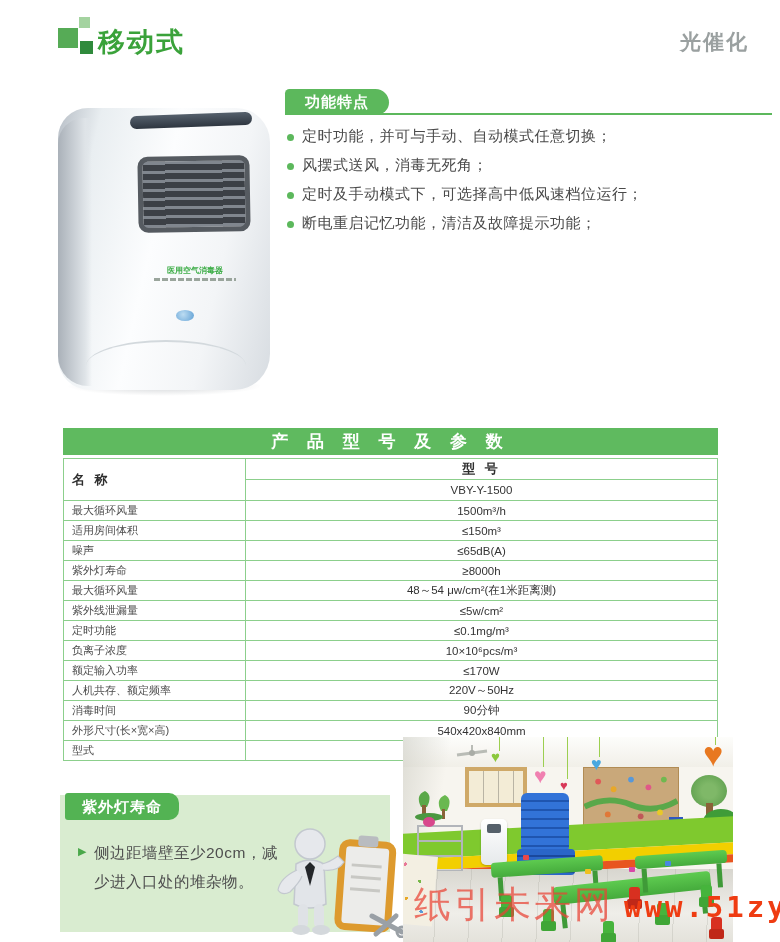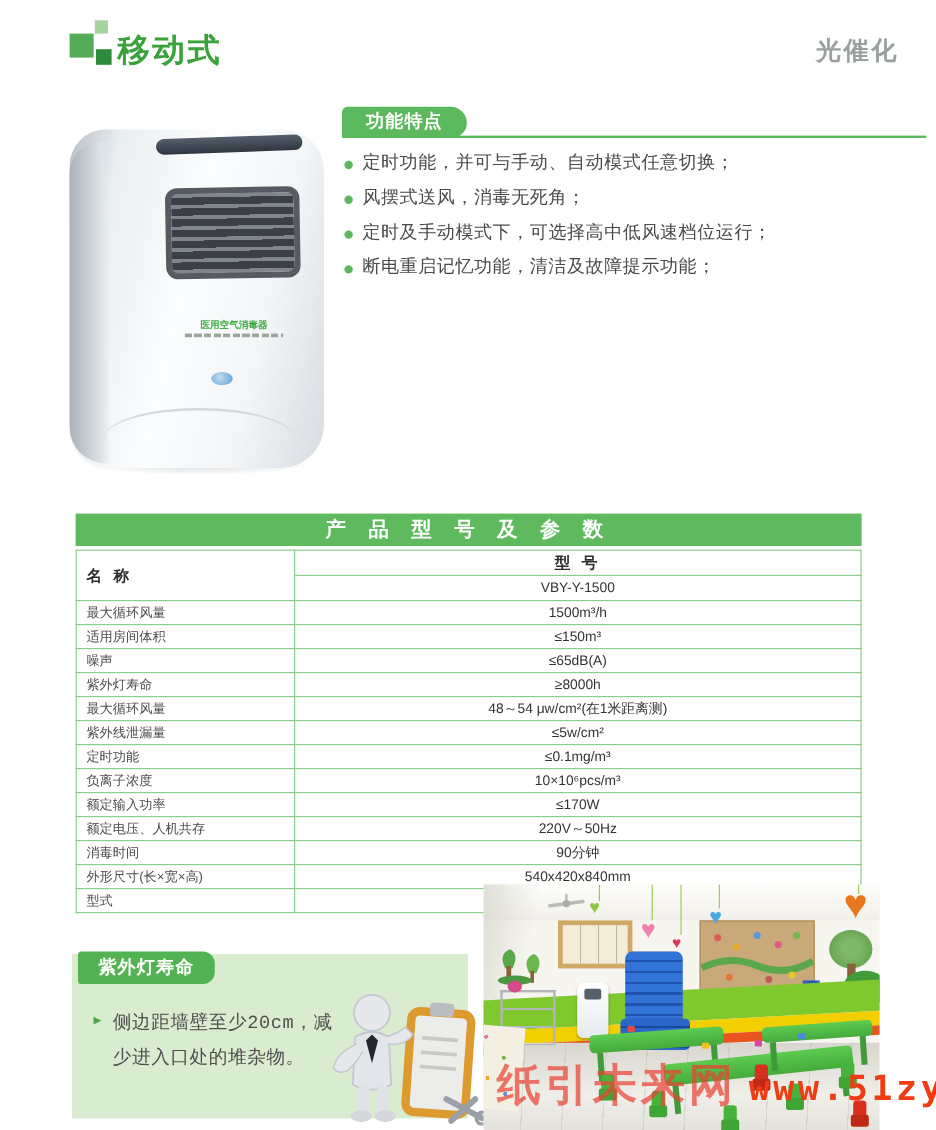--- a/index.html
+++ b/index.html
@@ -62,21 +62,21 @@
   #specs-table .rowh { height:21px; }
   #specs-table .rowd { height:17px; }
   #specs-table .val { font-size:11.5px; color:#333; }
 
   
   #install-box { left:60px; top:795px; width:330px; height:137px; background:#d9ecd0; }
   #install-tab { position:absolute; left:5px; top:-2px; height:27px; line-height:27px; padding:0 17px;
     background:#53b353; color:#fff; font-size:15px; font-weight:bold;
     border-radius:3px 10px 10px 3px; letter-spacing:1px; }
   #install-text { position:absolute; left:18px; top:44px; width:215px; font-size:15.5px;
-    line-height:1.85; color:#4f4f4f; padding-left:16px; letter-spacing:0.5px;font-family:Liberation Mono, monospace; }
+    line-height:1.85; color:#4f4f4f; padding-left:16px; letter-spacing:0.5px; }
   #install-text::before { content:"▶"; position:absolute; left:0; top:2px; font-size:11px; color:#4aa84a; }
   #install-figure { position:absolute; right:-22px; bottom:-6px; width:140px; height:118px; }
 
   
   #photo { left:403px; top:737px; width:330px; height:205px; overflow:hidden; background:#f7f5ef; }
   #photo .ceil { position:absolute; left:0; top:0; right:0; height:30px;
     background:linear-gradient(180deg,#fdfdfb,#f1efe8); }
   #photo .corner { position:absolute; left:-50px; top:-20px; width:120px; height:150px;
     background:linear-gradient(100deg,#c9c9c0 10%,rgba(201,201,192,0) 70%); }
   #photo .window { position:absolute; left:62px; top:30px; width:62px; height:40px;
@@ -139,21 +139,21 @@
     border-radius:3px 3px 0 0; background:#46b43c; }
   #photo .chair::after { content:""; position:absolute; left:0; top:12px; width:15px; height:10px;
     border-radius:2px; background:#3fa636; }
   #photo .chair.red::before { background:#d83020; }
   #photo .chair.red::after { background:#c02818; }
   #photo .fan { position:absolute; left:52px; top:8px; }
   #photo .palm { position:absolute; left:4px; top:48px; }
 
   
   #watermark { left:414px; top:880px; white-space:nowrap; display:flex; align-items:baseline; }
-  #watermark .site { font-size:37px; font-weight:bold; color:rgba(233,66,52,0.72); letter-spacing:3px; }
+  #watermark .site { font-size:37px; font-weight:normal; color:rgba(233,66,52,0.72); letter-spacing:3px; }
   #watermark .url { font-size:29px; font-weight:bold; color:#ef3c12; letter-spacing:3px; margin-left:10px;
     font-family:"DejaVu Sans Mono","Liberation Mono",monospace; }
 </style>
 </head>
 <body>
 
 <div id="page">
 
   <div id="logo" class="abs">
     <span class="sq sq-big"></span>
@@ -226,21 +226,21 @@
         </tr>
     <tr class="rowd">
           <td class="c1">负离子浓度</td>
           <td class="c2 val">10×10⁶pcs/m³</td>
         </tr>
     <tr class="rowd">
           <td class="c1">额定输入功率</td>
           <td class="c2 val">≤170W</td>
         </tr>
     <tr class="rowd">
-          <td class="c1">额定电压、人机共存</td>
+          <td class="c1">人机共存、额定频率</td>
           <td class="c2 val">220V～50Hz</td>
         </tr>
     <tr class="rowd">
           <td class="c1">消毒时间</td>
           <td class="c2 val">90分钟</td>
         </tr>
     <tr class="rowd">
           <td class="c1">外形尺寸(长×宽×高)</td>
           <td class="c2 val">540x420x840mm</td>
         </tr>

